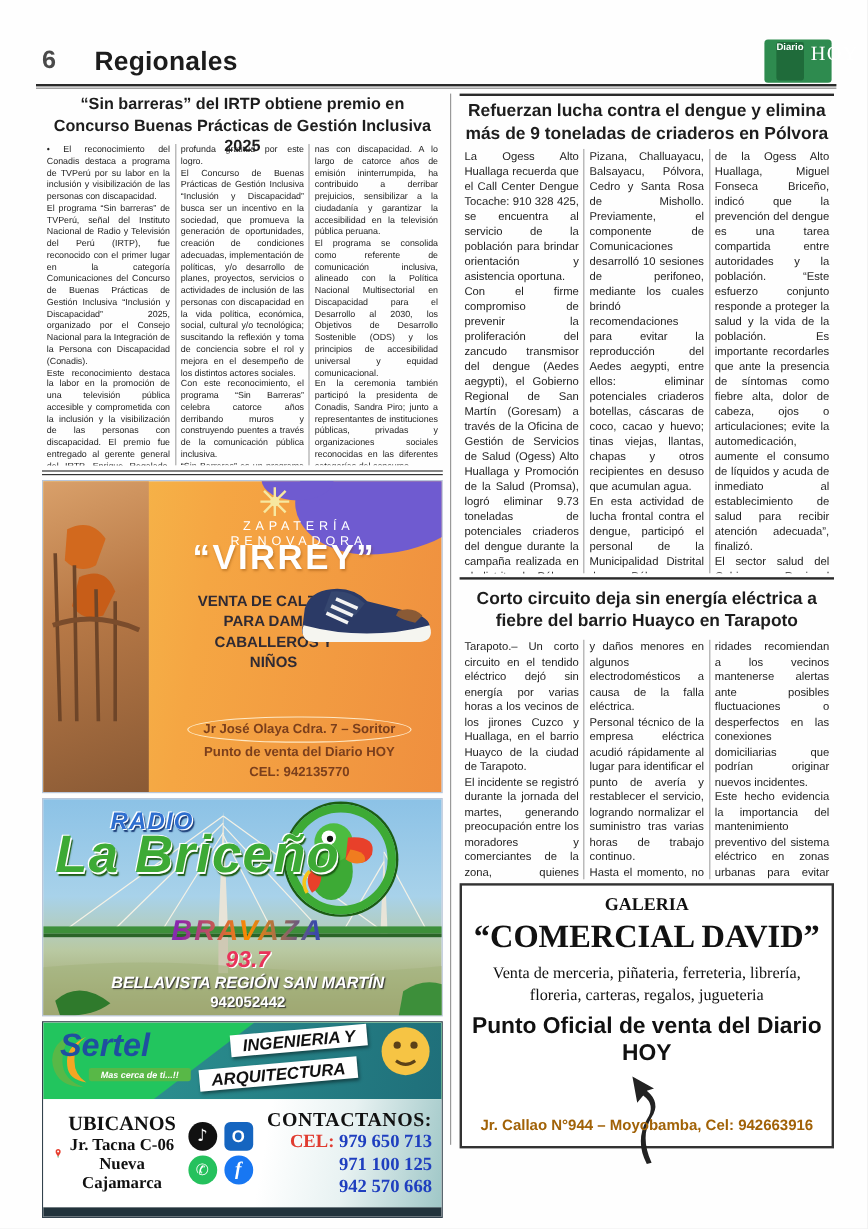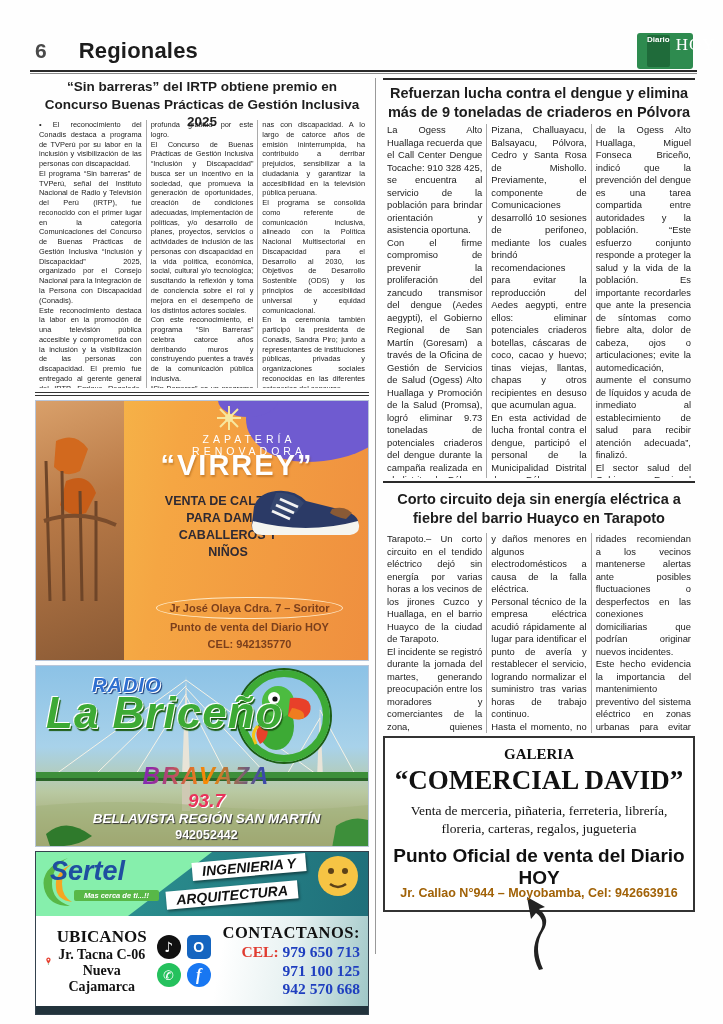--- a/index.html
+++ b/index.html
@@ -57,21 +57,21 @@
   .rib-name { position:absolute; left:10px; top:22px; width:330px; font-size:44px; font-weight:bold; color:#3daa35; text-shadow:1px 1px 0 #fff,-1px -1px 0 #fff,2px 3px 1px #1c5c14; font-style:italic; letter-spacing:1px; }
   .rib-brav { position:absolute; left:0; top:96px; width:341px; text-align:center; font-size:24px; font-weight:bold; font-style:italic; letter-spacing:2px;
     background:linear-gradient(90deg,#e53935,#1e88e5,#8e24aa,#fb8c00,#3949ab,#d81b60,#f4511e); -webkit-background-clip:text; background-clip:text; color:transparent; }
   .rib-freq { position:absolute; left:0; top:124px; width:341px; text-align:center; font-size:19px; font-weight:bold; font-style:italic; color:#e8335a; text-shadow:1px 1px 0 #fff; }
   .rib-loc { position:absolute; left:0; top:145px; width:341px; text-align:center; font-size:13.5px; font-weight:bold; font-style:italic; color:#fff; text-shadow:1px 1px 1px #333; }
   .rib-phone { position:absolute; left:0; top:162px; width:341px; text-align:center; font-size:12.5px; font-weight:bold; color:#fff; text-shadow:1px 1px 1px #333; }
   .rib-ring { position:absolute; right:38px; top:4px; width:92px; height:92px; border:7px solid #3daa35; border-radius:50%; box-shadow:0 0 0 2px #1c5c14; }
 
   
   .ad-sertel { height:164px; margin-top:4px; border:1px solid #33424d; background:#fff; }
-  .sertel-top { position:relative; height:64px; background:#86efac; overflow:hidden; }
+  .sertel-top { position:relative; height:64px; background:#22c55e; overflow:hidden; }
   .sertel-diag { position:absolute; right:0; top:0; width:240px; height:100%; background:linear-gradient(100deg,#2b8f8f,#1f6f7a); clip-path:polygon(35% 0,100% 0,100% 100%,0 100%); }
   .sertel-brand { position:absolute; left:14px; top:4px; font-size:27px; font-weight:bold; font-style:italic; color:#1f4fa0; }
   .sertel-swoosh { position:absolute; left:2px; top:2px; }
   .sertel-tag { position:absolute; left:38px; top:38px; background:#58b847; color:#fff; font-size:7.5px; font-style:italic; font-weight:bold; padding:1px 10px; border-radius:2px; }
   .sertel-banner { position:absolute; background:#fff; color:#111; font-weight:bold; font-style:italic; font-size:14px; padding:1px 10px; box-shadow:1px 2px 3px rgba(0,0,0,.45); white-space:nowrap; }
   .sb1 { right:62px; top:6px; transform:rotate(-5deg); }
   .sb2 { right:70px; top:34px; transform:rotate(-5deg); }
   .sertel-emoji { position:absolute; right:8px; top:2px; }
   .sertel-bottom { position:relative; height:90px; background:linear-gradient(100deg,#ffffff 55%,#e8f2f2 75%,#9fc7c7 100%); display:flex; align-items:center; }
   .sertel-pin { margin-left:10px; }
@@ -84,21 +84,21 @@
   .outlook { background:#1565c0; border-radius:5px; font-size:14px; font-family:"Liberation Sans", sans-serif; }
   .whatsapp { background:#25c15d; font-size:13px; }
   .facebook { background:#1877f2; font-family:"Liberation Serif", serif; font-size:16px; font-style:italic; }
   .sertel-contact { margin-left:10px; text-align:right; flex:1; margin-right:8px; }
   .sertel-contact .clabel { font-family:"Liberation Serif", serif; font-weight:bold; font-size:16.5px; color:#111; letter-spacing:.5px; }
   .sertel-contact .phone { font-size:15.5px; font-weight:bold; color:#1f3fbf; font-family:"Liberation Serif", serif; line-height:1.2; }
   .sertel-contact .cel { color:#e03c31; }
   .sertel-bar { height:8px; background:#22333c; }
 
   
-  .ad-david { height:176px; margin-top:3px; border:2px solid #333; background:#fff; text-align:center; padding-top:8px; position:relative; }
+  .ad-david { height:221px; margin-top:3px; border:2px solid #333; background:#fff; text-align:center; padding-top:8px; position:relative; }
   .david-kicker { font-family:"Liberation Serif", serif; font-weight:bold; font-size:15px; color:#111; }
   .david-name { font-family:"Liberation Serif", serif; font-weight:bold; font-size:27px; color:#111; margin-top:2px; }
   .david-desc { font-family:"Liberation Serif", serif; font-size:13.5px; color:#111; margin:6px 8px 0; line-height:1.3; }
   .david-official { font-size:19px; font-weight:bold; color:#111; margin-top:8px; }
   .david-arrow { margin-top:4px; }
   .david-addr { position:absolute; bottom:10px; left:0; right:0; font-size:12.5px; font-weight:bold; color:#a16207; }
 
   
   .banner { position:absolute; left:30px; right:26px; bottom:14px; height:49px; background:#47a84d; display:flex; align-items:center; justify-content:center; }
   .banner .slogan { color:#fff; font-family:"Liberation Serif", serif; font-weight:bold; font-size:21px; text-shadow:1px 1px 1px #2c6b30; }

